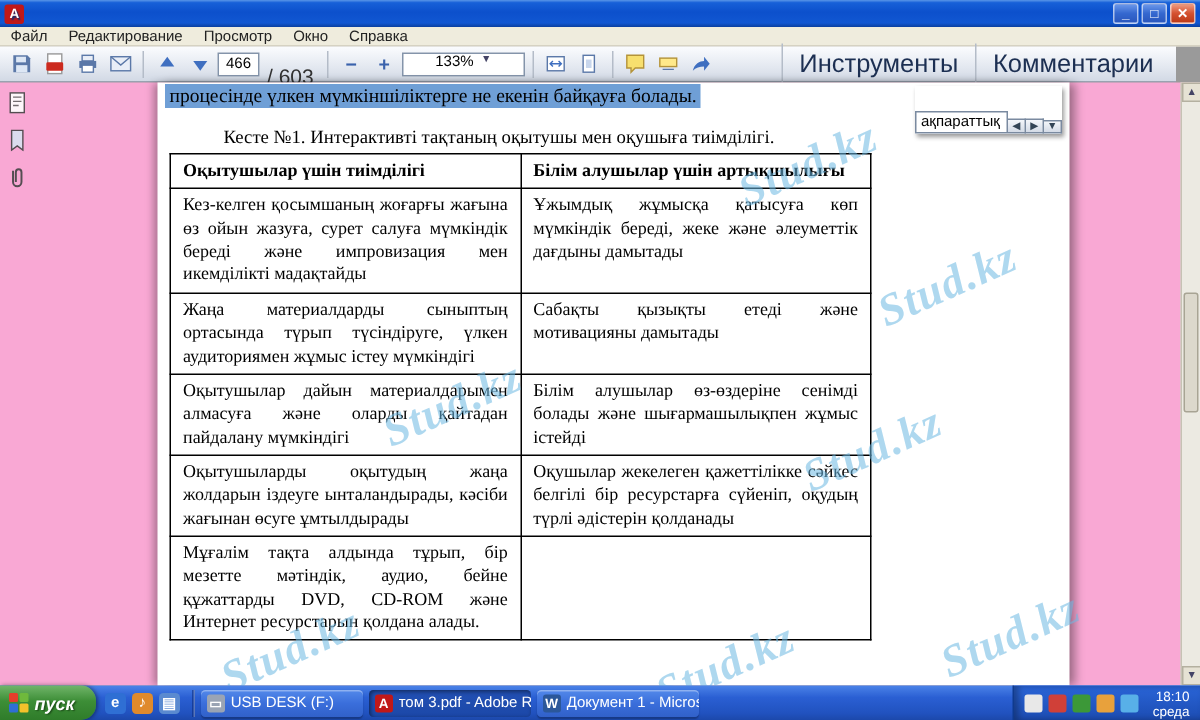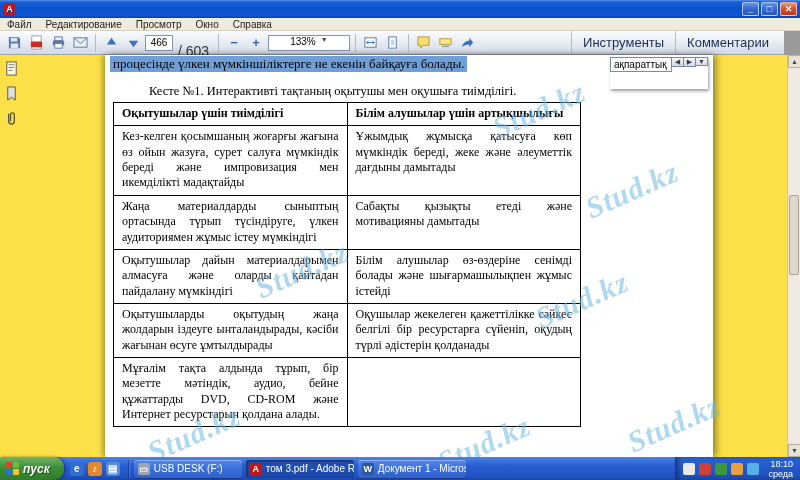--- a/index.html
+++ b/index.html
@@ -24,40 +24,40 @@
   .toolbar{position:absolute;top:31px;left:0;right:16px;height:24px;background:linear-gradient(#fbfcfe,#e3e8f0 60%,#d2d9e5);
     border-bottom:1px solid #98a2b0;display:flex;align-items:center;gap:2px;padding:0 4px}
   .tbtn{width:20px;height:20px;display:flex;align-items:center;justify-content:center;border-radius:2px}
   .tbtn svg{width:15px;height:15px}
   .tsep{width:1px;height:18px;background:#b4bcc8;margin:0 3px}
   .pagebox{width:28px;height:16px;border:1px solid #8494aa;background:#fff;font-size:10px;text-align:center;line-height:14px;color:#000}
   .pagetotal{font-size:14px;color:#333;margin:16px 4px 0 3px;white-space:nowrap}
   .zoombox{height:16px;border:1px solid #8494aa;background:#fff;font-size:10px;display:flex;align-items:flex-start;padding:0 21px;gap:5px;color:#000}
   .zoombox .car{font-size:7px;color:#446}
   .glyph{font-size:13px;font-weight:bold;color:#3a62ac;line-height:1}
-  .toolbar-right{margin-left:auto;display:flex;align-items:flex-end;font-size:13px;color:#1c2f52}
+  .toolbar-right{margin-left:auto;display:flex;align-items:flex-end;font-size:17px;color:#1c2f52}
   .toolbar-right .rlabel{padding:4px 11px;border-left:1px solid #b4bcc8}
 
   
-  .docarea{position:absolute;top:55px;left:0;right:0;bottom:23px;background:#fde047}
+  .docarea{position:absolute;top:55px;left:0;right:0;bottom:23px;background:#f9a8d4}
   .sidebar{position:absolute;top:0;left:0;bottom:0;width:22px;display:flex;flex-direction:column;align-items:center;padding-top:6px;gap:10px}
   .sideicon{width:15px;height:15px;opacity:.9}
 
   .vscroll{position:absolute;top:0;right:0;bottom:0;width:13px;background:#eceae2;border-left:1px solid #c6c2b4}
   .vscroll .arrow{position:absolute;left:0;width:13px;height:13px;background:#e6e2d4;border:1px solid #b4b0a0;color:#446;font-size:7px;text-align:center;line-height:11px}
   .vscroll .arrow.up{top:0}
   .vscroll .arrow.down{bottom:0}
   .vscroll .thumb{position:absolute;left:1px;width:10px;top:140px;height:80px;background:#dcd8cc;border:1px solid #a8a494;border-radius:2px}
 
   .page{position:absolute;top:0;left:105px;width:608px;height:100%;background:#fff;
     box-shadow:4px 0 6px rgba(0,0,0,.35),-3px 0 5px rgba(0,0,0,.28)}
 
   .hl-line{position:absolute;top:1px;left:5px;font-family:"Liberation Serif",serif;font-size:13px;background:#6f9fd6;color:#000;padding:0 3px;white-space:nowrap}
 
-  .findbox{position:absolute;top:2px;right:5px;display:flex;align-items:flex-start;height:32px;box-shadow:1px 2px 3px rgba(0,0,0,.4)}
+  .findbox{position:absolute;top:2px;right:5px;display:flex;align-items:flex-end;height:32px;box-shadow:1px 2px 3px rgba(0,0,0,.4)}
   .findbox .fval{width:62px;background:#fff;border:1px solid #7a8aa0;font-size:10px;line-height:13px;padding:0 3px;overflow:hidden;white-space:nowrap;color:#000}
   .findbox .fbtn{width:12px;background:linear-gradient(#f4f6fa,#d4dbe6);border:1px solid #7a8aa0;border-left:none;font-size:7px;color:#345;display:flex;align-items:center;justify-content:center}
 
   .caption{position:absolute;top:29px;left:44px;font-family:"Liberation Serif",serif;font-size:12.5px;color:#000}
 
   table.benefits{position:absolute;top:47px;left:8px;width:468px;border-collapse:collapse;table-layout:fixed;
     font-family:"Liberation Serif",serif;font-size:12px;color:#000;background:transparent}
   table.benefits th,table.benefits td{border:1px solid #000;padding:3px 8px 4px;vertical-align:top;line-height:1.28;width:50%}
   table.benefits th{font-weight:bold;text-align:left}
   table.benefits td{text-align:justify}

